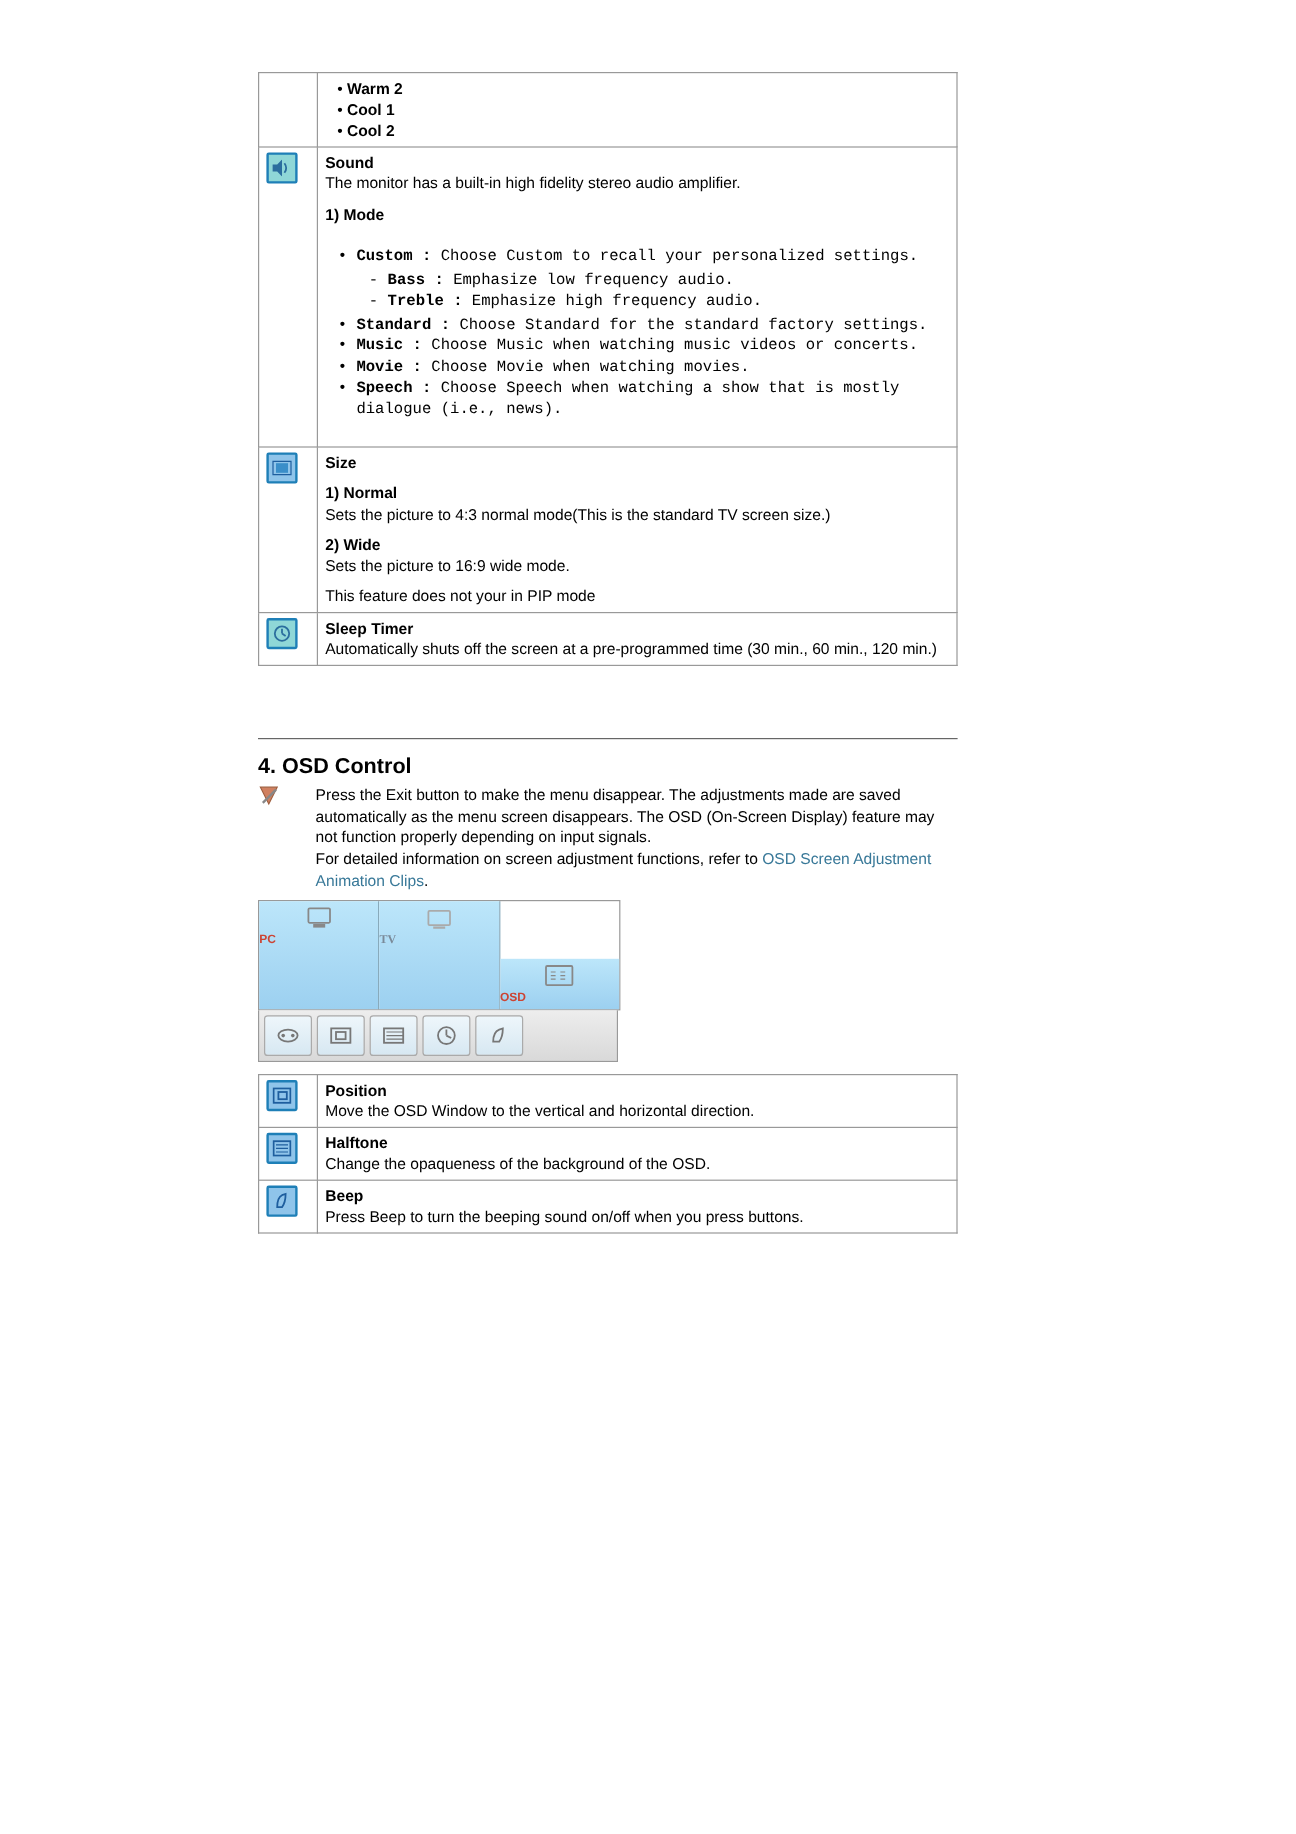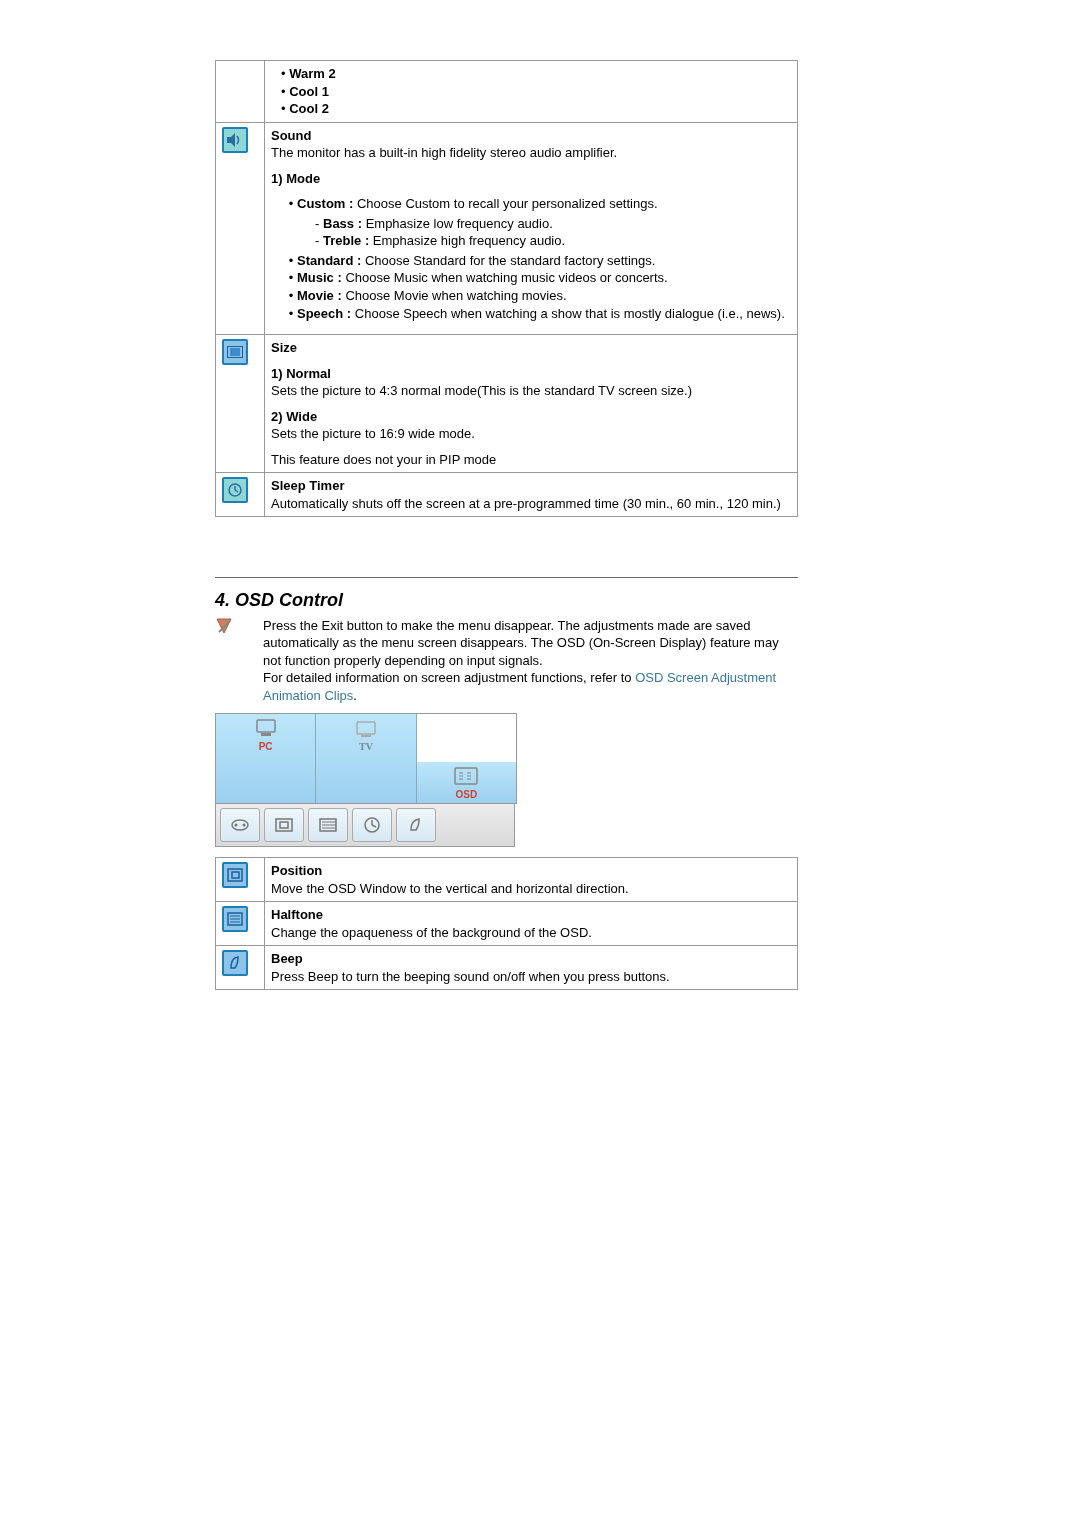--- a/index.html
+++ b/index.html
@@ -27,43 +27,42 @@
     vertical-align: top;
     padding: 4px 6px;
   }
   .icon-cell {
     width: 36px;
     text-align: center;
     padding: 4px;
   }
   .bold { font-weight: bold; }
   .bullet-line { margin-left: 10px; }
-  ul.bullets { margin: 8px 0; padding-left: 26px; }
+  ul.bullets { margin: 18px 0; padding-left: 26px; font-family: Liberation Mono, monospace; }
   ul.sub { margin: 2px 0; padding-left: 26px; }
   ul.bullets li::marker { content: "• "; }
   ul.sub li::marker { content: "- "; }
 
   .spacer { height: 60px; }
   hr.rule { border: none; border-top: 1px solid #666; margin: 0 0 10px 0; }
 
-  h2.section { font-size: 18px; margin: 0; font-style: italic; }
+  h2.section { font-size: 18px; margin: 0; }
   .intro-row { display:flex; margin-top:4px; }
   .intro-icon { width:22px; flex:0 0 22px; }
   .intro-text { flex:1;margin-left:26px; }
   .link { color: #387898; }
 
   .tabs {
     width: 300px;
     border: 1px solid #999;
     display:flex;
     margin-top: 8px;
   }
   .tab {
     flex:1;
-    text-align:center;
     padding: 4px 0 2px 0;
     background: linear-gradient(#bce6fa,#9cd0f0);
     border-right:1px solid #8ab;
     font-size:10px;
     color:#5a6a7a;
     font-weight:bold;
   }
   .tab:last-child { border-right:none;margin-top:48px; }
   .tab.active { color:#c43; }
   .tab .tab-ico { display:block; margin:0 auto 2px auto; }

